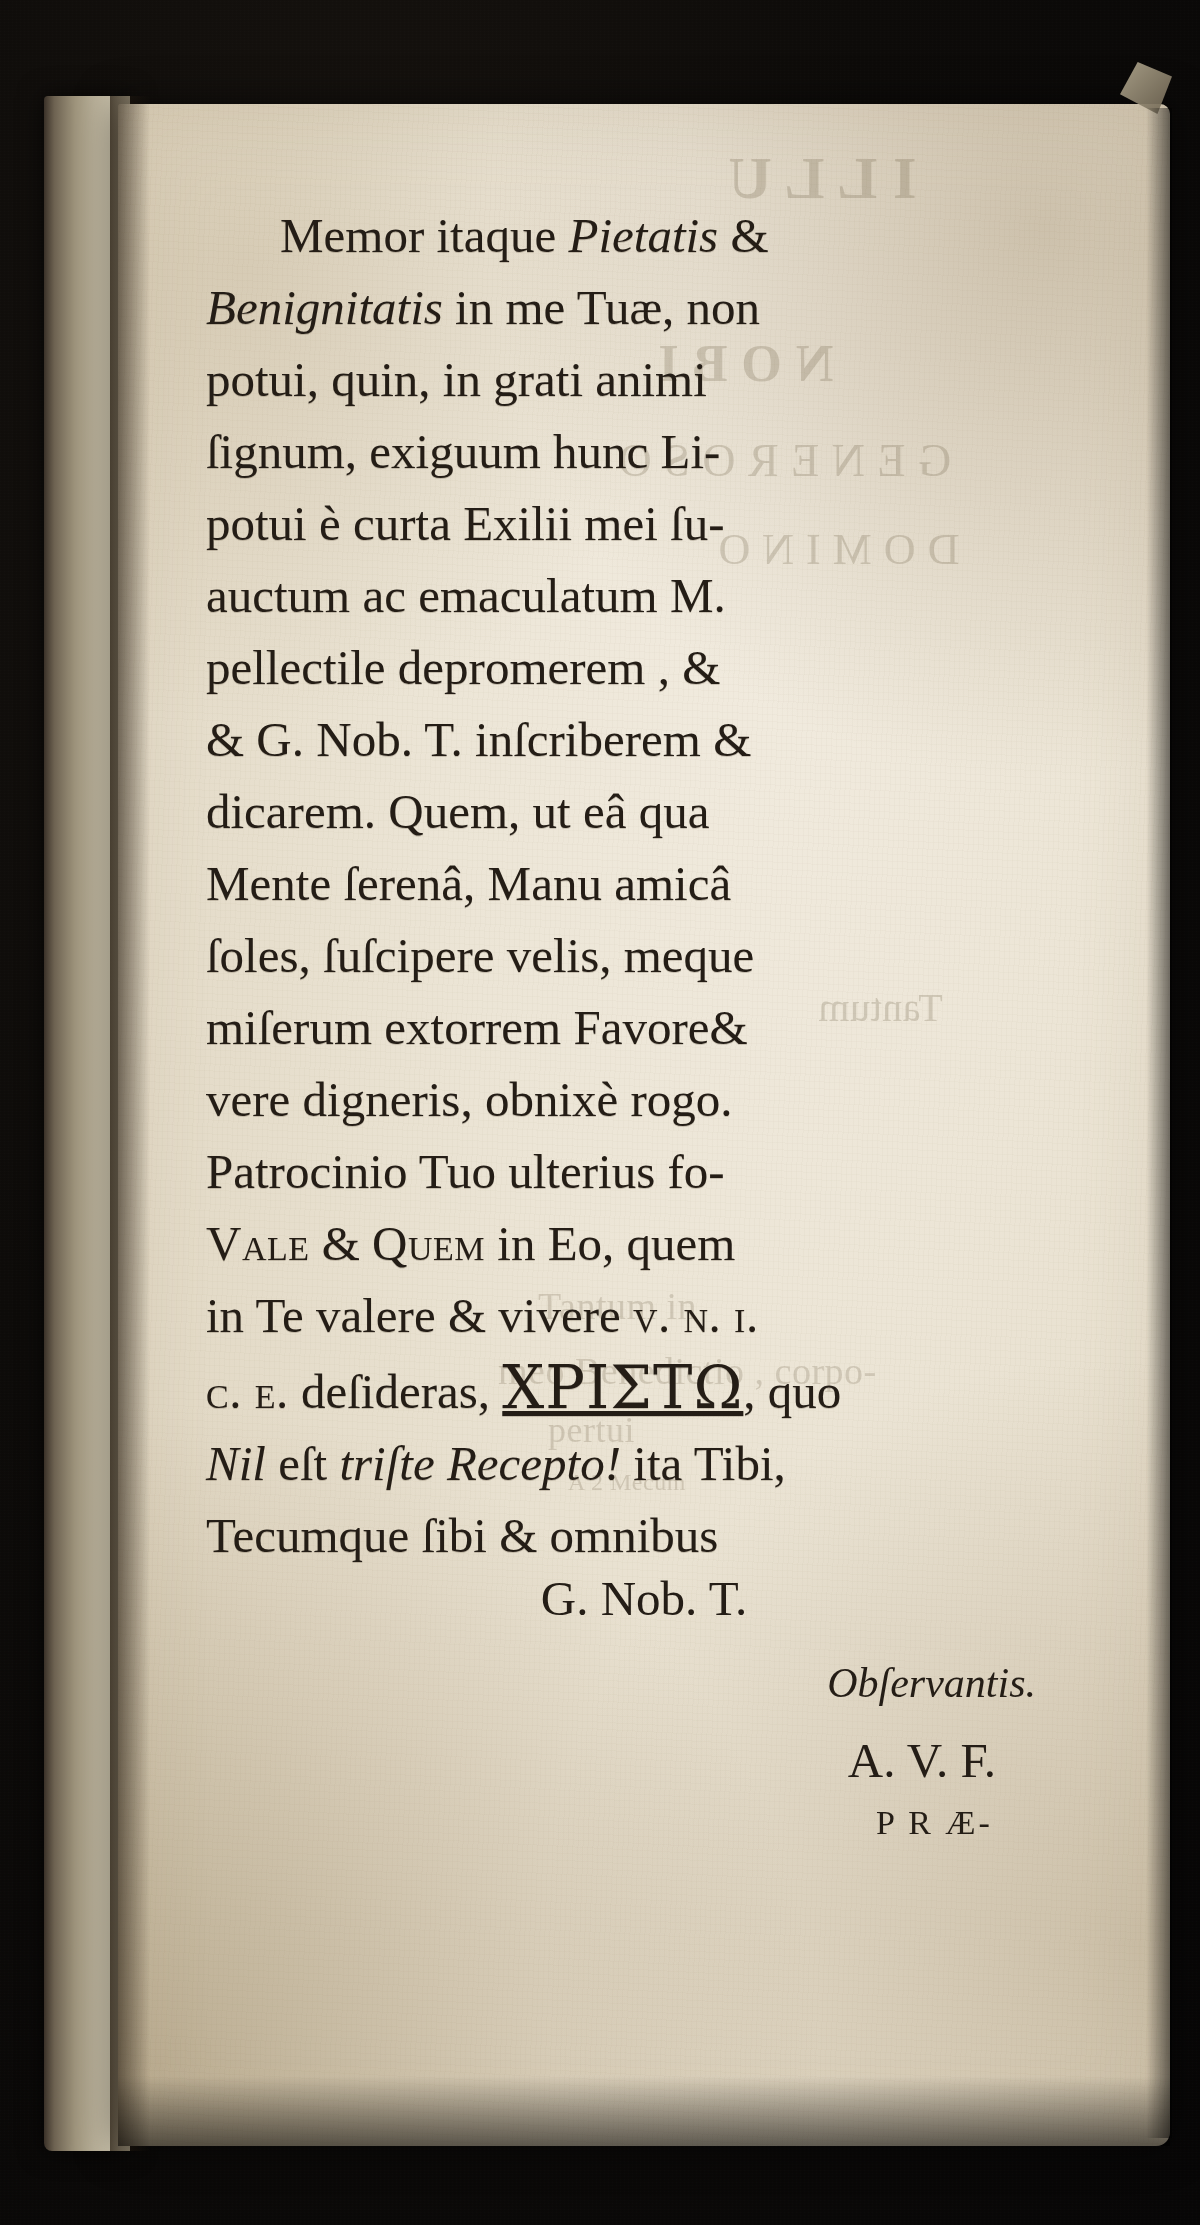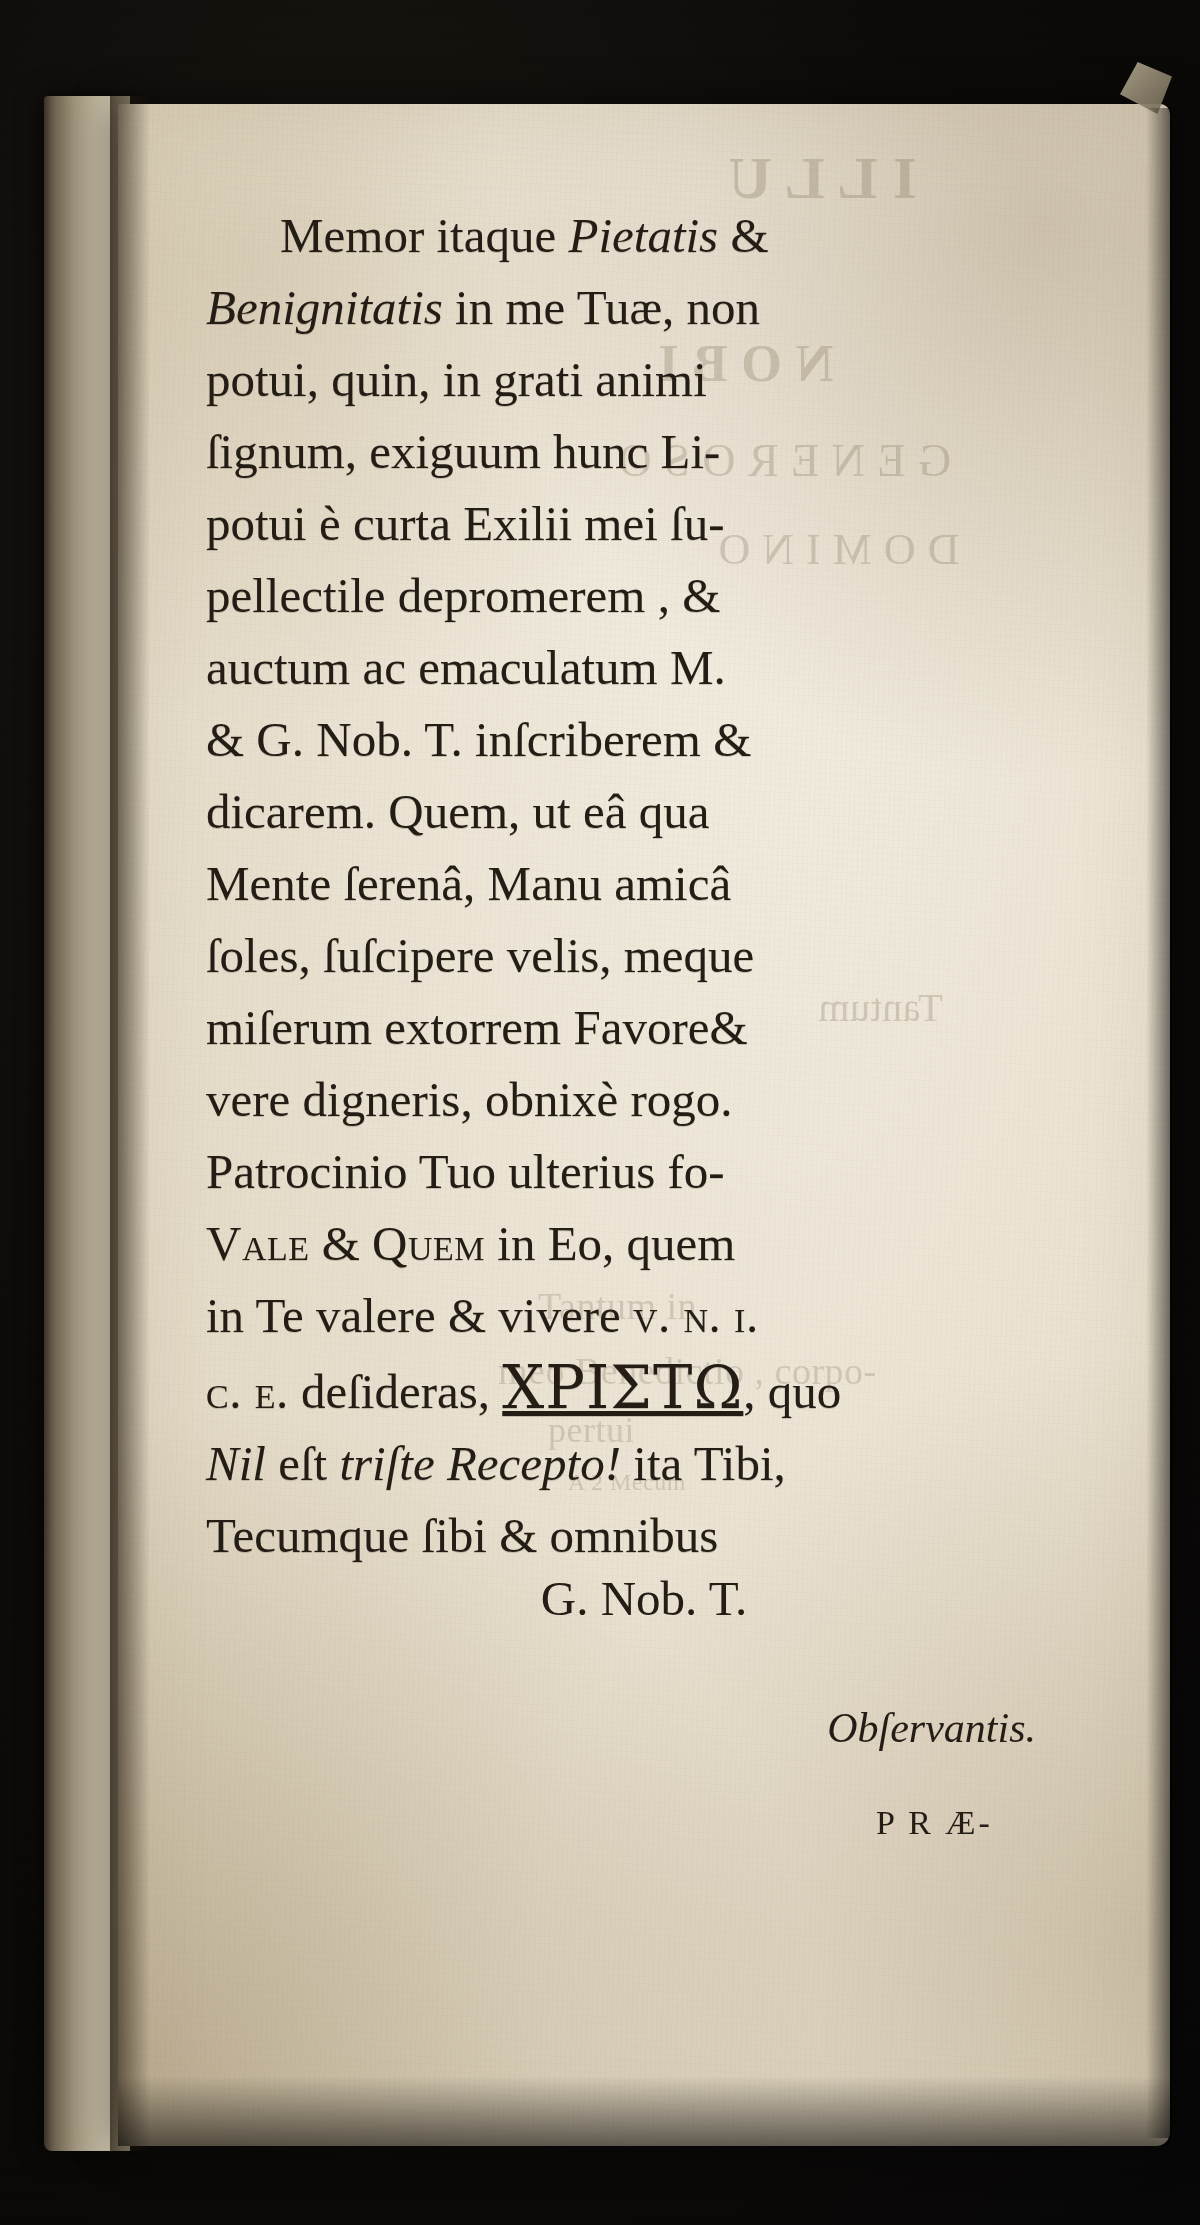--- a/index.html
+++ b/index.html
@@ -137,21 +137,21 @@
     font-size: 49px;
     line-height: 72px;
     text-shadow: 0 1px 0 rgba(70,55,35,.22);
   }
   .ln {
     white-space: nowrap;
     display: block;
     position: relative;
   }
   .ind { padding-left: 74px; }
-  .it { font-style: italic; margin-top: 45px; }
+  .it { font-style: italic; }
   .sc {
     font-variant: small-caps;
     letter-spacing: .5px;
   }
   .gk { font-family: "DejaVu Serif", serif; font-size: 59px; letter-spacing: 1px; text-decoration: underline; }
   .right { text-align: right; }
   .center { text-align: center; }
 
   #signature-block {
     position: absolute;
@@ -209,39 +209,40 @@
   <div class="showthrough" style="left:380px; top:1245px; font-size:38px; transform:scaleX(1); color:rgba(96,80,56,.20);">meo Benedictio , corpo-</div>
   <div class="showthrough" style="left:430px; top:1305px; font-size:36px; transform:scaleX(1); color:rgba(96,80,56,.20);">pertui</div>
   <div class="showthrough" style="left:450px; top:1365px; font-size:24px; transform:scaleX(1); color:rgba(96,80,56,.20);">A  2    Mecum</div>
 
   <div id="text-column">
       <span class="ln ind"><span>Memor itaque </span><span class="it">Pietatis</span><span> &amp;</span></span>
       <span class="ln"><span class="it">Benignitatis</span><span> in me Tuæ, non</span></span>
       <span class="ln"><span>potui, quin, in grati animi</span></span>
       <span class="ln"><span>ſignum, exiguum hunc Li-</span></span>
       <span class="ln"><span>potui è curta Exilii mei ſu-</span></span>
+      <span class="ln"><span>auctum ac emaculatum M.</span></span>
       <span class="ln"><span>pellectile depromerem , &amp;</span></span>
-      <span class="ln"><span>auctum ac emaculatum M.</span></span>
       <span class="ln"><span>&amp; G. Nob. T. inſcriberem &amp;</span></span>
       <span class="ln"><span>dicarem.  Quem,  ut eâ qua</span></span>
       <span class="ln"><span>Mente ſerenâ,  Manu amicâ</span></span>
       <span class="ln"><span>ſoles, ſuſcipere velis, meque</span></span>
       <span class="ln"><span>miſerum extorrem Favore&amp;</span></span>
       <span class="ln"><span>vere digneris, obnixè rogo.</span></span>
       <span class="ln"><span>Patrocinio  Tuo ulterius fo-</span></span>
       <span class="ln"><span class="sc">Vale</span><span> &amp; </span><span class="sc">Quem</span><span> in Eo, quem</span></span>
       <span class="ln"><span>in Te valere &amp; vivere </span><span class="sc">v. n. i.</span></span>
       <span class="ln"><span class="sc">c. e.</span><span> deſideras, </span><span class="gk">ΧΡΙΣΤΩ</span><span>, quo</span></span>
       <span class="ln"><span class="it">Nil</span><span> eſt </span><span class="it">triſte Recepto!</span><span> ita Tibi,</span></span>
       <span class="ln"><span>Tecumque ſibi &amp; omnibus</span></span>
     </div>
 
   <div id="signature-block" style="top:1460px;">
     <div class="center">G. Nob. T.</div>
     <div class="right it" style="font-size:42px; padding-right:46px; padding-top:14px;">Obſervantis.</div>
+    <div class="right" style="padding-right:86px; padding-top:8px;">A. V. F.</div>
   </div>
 
   <div id="catchword" style="left:758px; top:1700px;">P R Æ-</div>
 
 </div>
 
 <div id="spine-shadow"></div>
 <div id="page-edge"></div>
 <div id="page-bottom-shadow"></div>
 <div id="page-corner-tab"></div>

